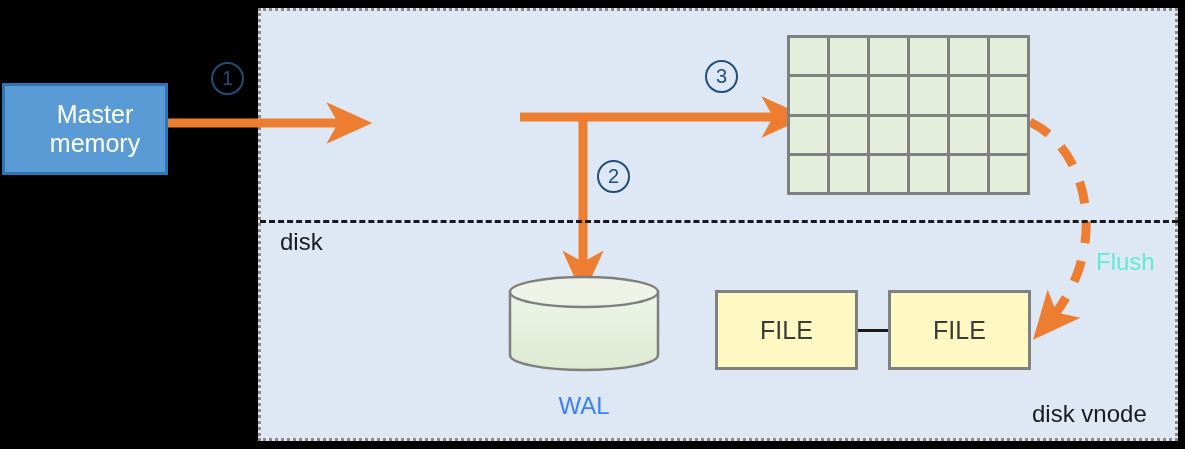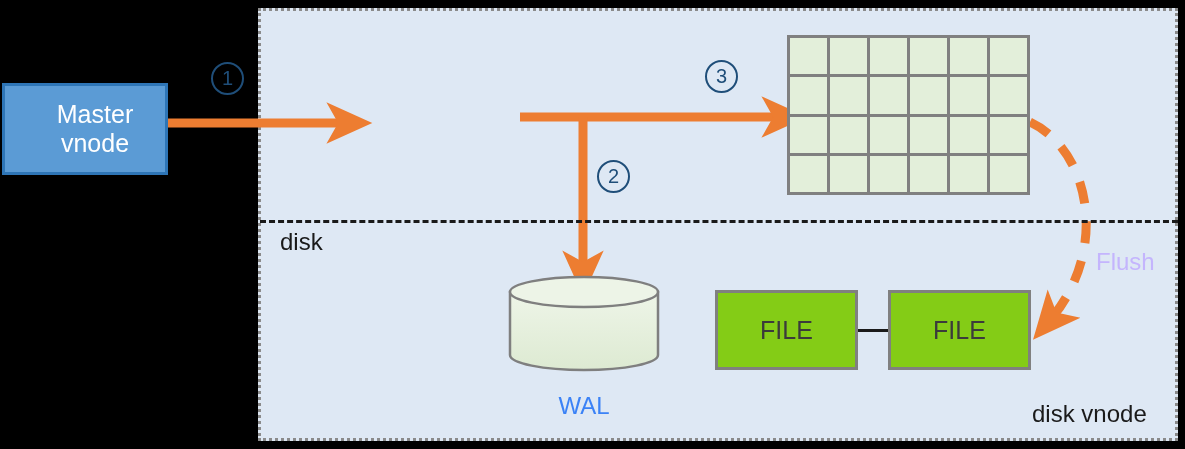--- a/index.html
+++ b/index.html
@@ -102,21 +102,21 @@
     font-size: 24px;
     color: #3b82f6;
   }
 
   
   .file-box {
     position: absolute;
     top: 290px;
     width: 143px;
     height: 80px;
-    background: #84cc16;
+    background: #fef9c3;
     border: 3px solid #808080;
     box-sizing: border-box;
     display: flex;
     align-items: center;
     justify-content: center;
     font-size: 25px;
     color: #3B3B3B;
   }
   #file-box-1 { left: 715px; }
   #file-box-2 { left: 888px; }
@@ -150,21 +150,21 @@
     left: 280px;
     top: 228px;
     font-size: 24px;
     color: #1A1A1A;
   }
   #label-flush {
     position: absolute;
     left: 1096px;
     top: 248px;
     font-size: 24px;
-    color: #c4b5fd;
+    color: #5eead4;
   }
   #label-slave-vnode {
     position: absolute;
     left: 1032px;
     top: 400px;
     font-size: 24px;
     color: #1A1A1A;
   }
 
   
@@ -215,21 +215,21 @@
 
     <line x1="520" y1="117" x2="783" y2="117" stroke="#ED7D31" stroke-width="9" marker-end="url(#arrowhead-orange)"></line>
 
     <line x1="583" y1="117" x2="583" y2="272" stroke="#ED7D31" stroke-width="9" marker-end="url(#arrowhead-orange)"></line>
 
     <path d="M 1030 122 C 1090 150, 1110 250, 1050 320" fill="none" stroke="#ED7D31" stroke-width="9" stroke-dasharray="22 18" stroke-linecap="butt" marker-end="url(#arrowhead-orange-dash)"></path>
   </svg>
 
   <div id="master-vnode">
     <span class="ln">Master</span>
-    <span class="ln">vnode</span>
+    <span class="ln">memory</span>
   </div>
 
 
   <div id="memtable-grid">
     <div class="cell"></div>
     <div class="cell"></div>
     <div class="cell"></div>
     <div class="cell"></div>
     <div class="cell"></div>
     <div class="cell"></div>

